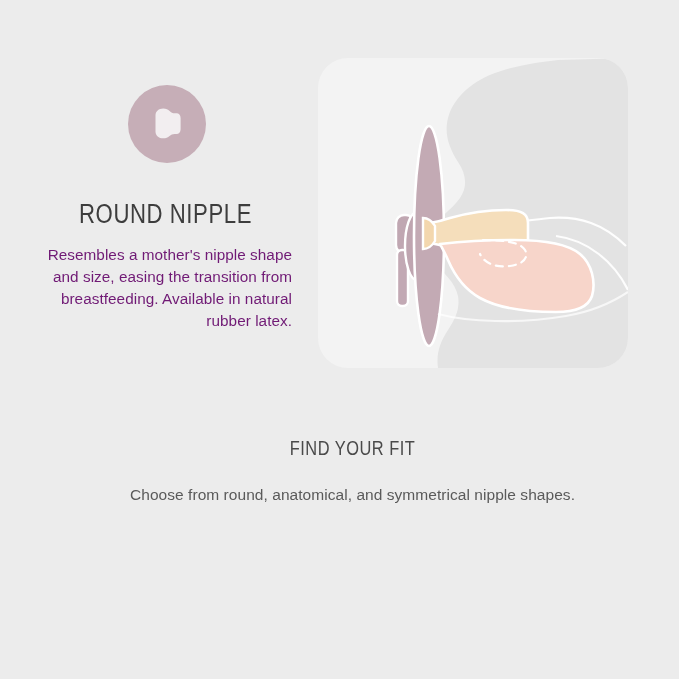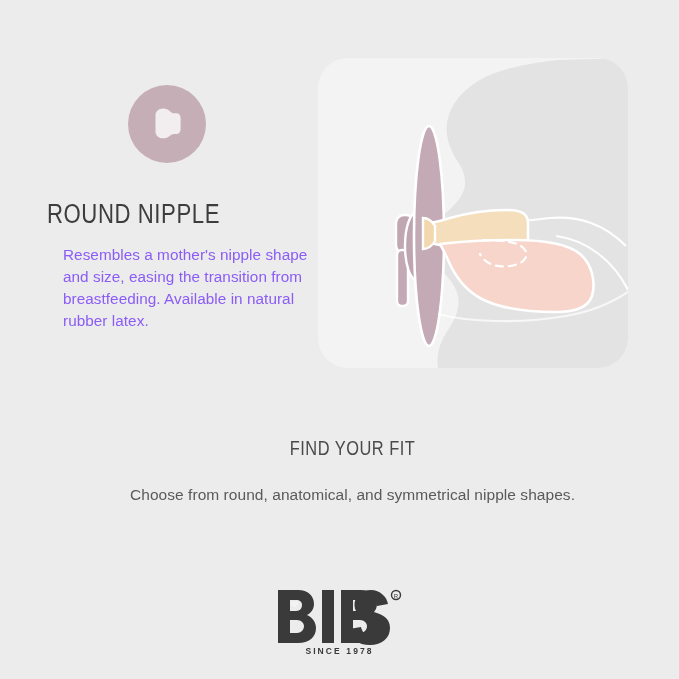--- a/index.html
+++ b/index.html
@@ -22,20 +22,21 @@
     height: 679px;
   }
 
   
   .top-section {
     position: absolute;
     left: 0;
     top: 0;
     width: 545px;
     height: 400px;
+    text-align: right;
   }
 
   
   .feature-col {
     position: absolute;
     left: 47px;
     top: 85px;
     width: 250px;
   }
 
@@ -64,22 +65,22 @@
     margin: 0 0 16px 0;
     line-height: 1;
     transform: scaleX(0.82);
     transform-origin: left center;
     white-space: nowrap;
   }
 
   .feature-body {
     font-size: 15.3px;
     line-height: 1.43;
-    color: #8b5cf6;
-    margin: 16px;
+    color: #701a75;
+    margin: 0;
     width: 245px;
     letter-spacing: 0.05px;
   }
 
   
   .illus-panel {
     position: absolute;
     left: 318px;
     top: 58px;
     width: 310px;
@@ -244,73 +245,14 @@
                  C272 254 292 246 310 234" fill="none" stroke="#ffffff" stroke-width="2.2" opacity="0.7"></path>
       </svg>
     </div>
   </div>
 
   <div class="fit-section">
     <h3 class="fit-title">FIND YOUR FIT</h3>
     <p class="fit-sub">Choose from round, anatomical, and symmetrical nipple shapes.</p>
   </div>
 
-  <div class="logo-block">
-    <svg width="140" height="62" viewBox="0 0 140 62" aria-hidden="true">
-      <g fill="#3a3a3a">
-
-        <path d="M8 4
-                 L28 4
-                 C38 4 44 10 44 18
-                 C44 23 41 27 37 29
-                 C42 31 46 36 46 42
-                 C46 51 39 57 28 57
-                 L8 57 Z
-                 M20 14 L20 25 L26 25 C30 25 32 22 32 19
-                 C32 16 30 14 26 14 Z
-                 M20 34 L20 47 L27 47 C31 47 34 44 34 40
-                 C34 37 31 34 27 34 Z"></path>
-
-        <path d="M24.5 16.2
-                 C23.6 14.6 21.2 14.7 20.6 16.4
-                 C20.1 17.8 21.2 19.4 24.4 21.6
-                 C27.6 19.4 28.7 17.8 28.2 16.4
-                 C27.6 14.7 25.2 14.6 24.5 16.2 Z" fill="#f3f3f3"></path>
-
-        <path d="M52 4 L64 4 L64 57 L52 57 Z"></path>
-
-        <path d="M71 4
-                 L91 4
-                 C101 4 107 10 107 18
-                 C107 23 104 27 100 29
-                 C105 31 109 36 109 42
-                 C109 51 102 57 91 57
-                 L71 57 Z
-                 M83 14 L83 25 L89 25 C93 25 95 22 95 19
-                 C95 16 93 14 89 14 Z
-                 M83 34 L83 47 L90 47 C94 47 97 44 97 40
-                 C97 37 94 34 90 34 Z"></path>
-
-        <path d="M134 17
-                 C133 10 126 3 117 3
-                 C107 3 100 10 100.5 18.5
-                 C101 27 108 30 116 33
-                 C122 35 124 37 124 41
-                 C124 45 121 48 116 48
-                 C111 48 108 45 107 40
-                 L95 42
-                 C96 52 104 58 116 58
-                 C128 58 136 51 136 41
-                 C136 32 130 28 120 25
-                 C114 23 112 21 112 18
-                 C112 15 114 13 117 13
-                 C121 13 123 15 123 19 Z" transform="translate(-16,1)"></path>
-
-        <circle cx="126" cy="9" r="4.5" fill="none" stroke="#3a3a3a" stroke-width="1.4"></circle>
-        <text x="126" y="12" font-size="6" text-anchor="middle" font-family="'Liberation Sans', sans-serif" fill="#3a3a3a">R</text>
-      </g>
-    </svg>
-    <div style="margin-top:-6px; font-size:8.5px; letter-spacing:2.1px; color:#3a3a3a; font-weight:700;">
-      <span>SINCE 1978</span>
-    </div>
-  </div>
 
 </div>
 
 </body></html>

